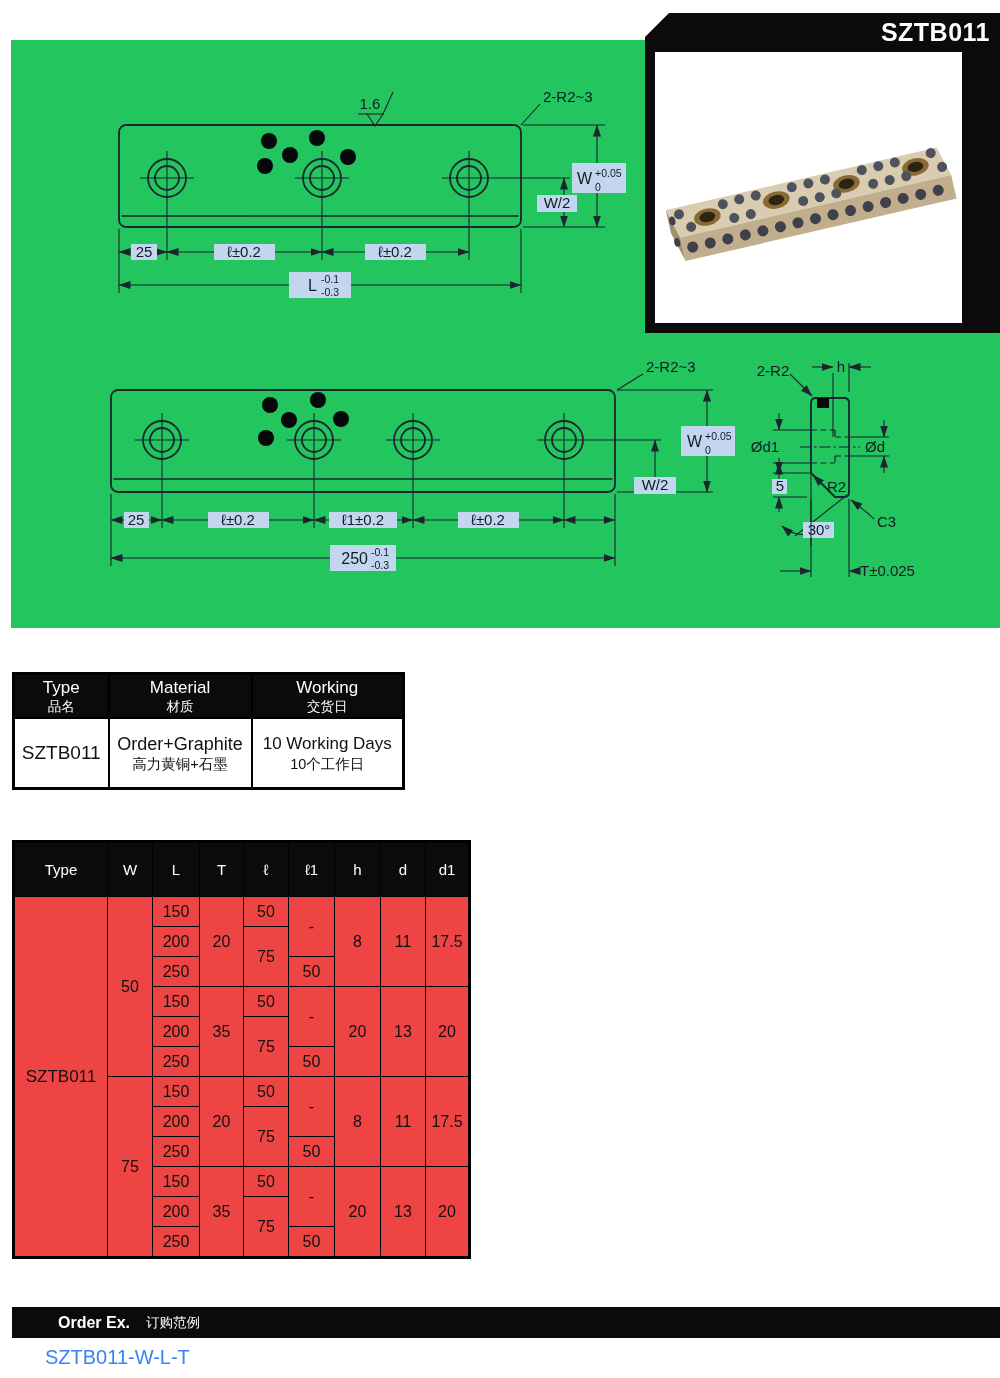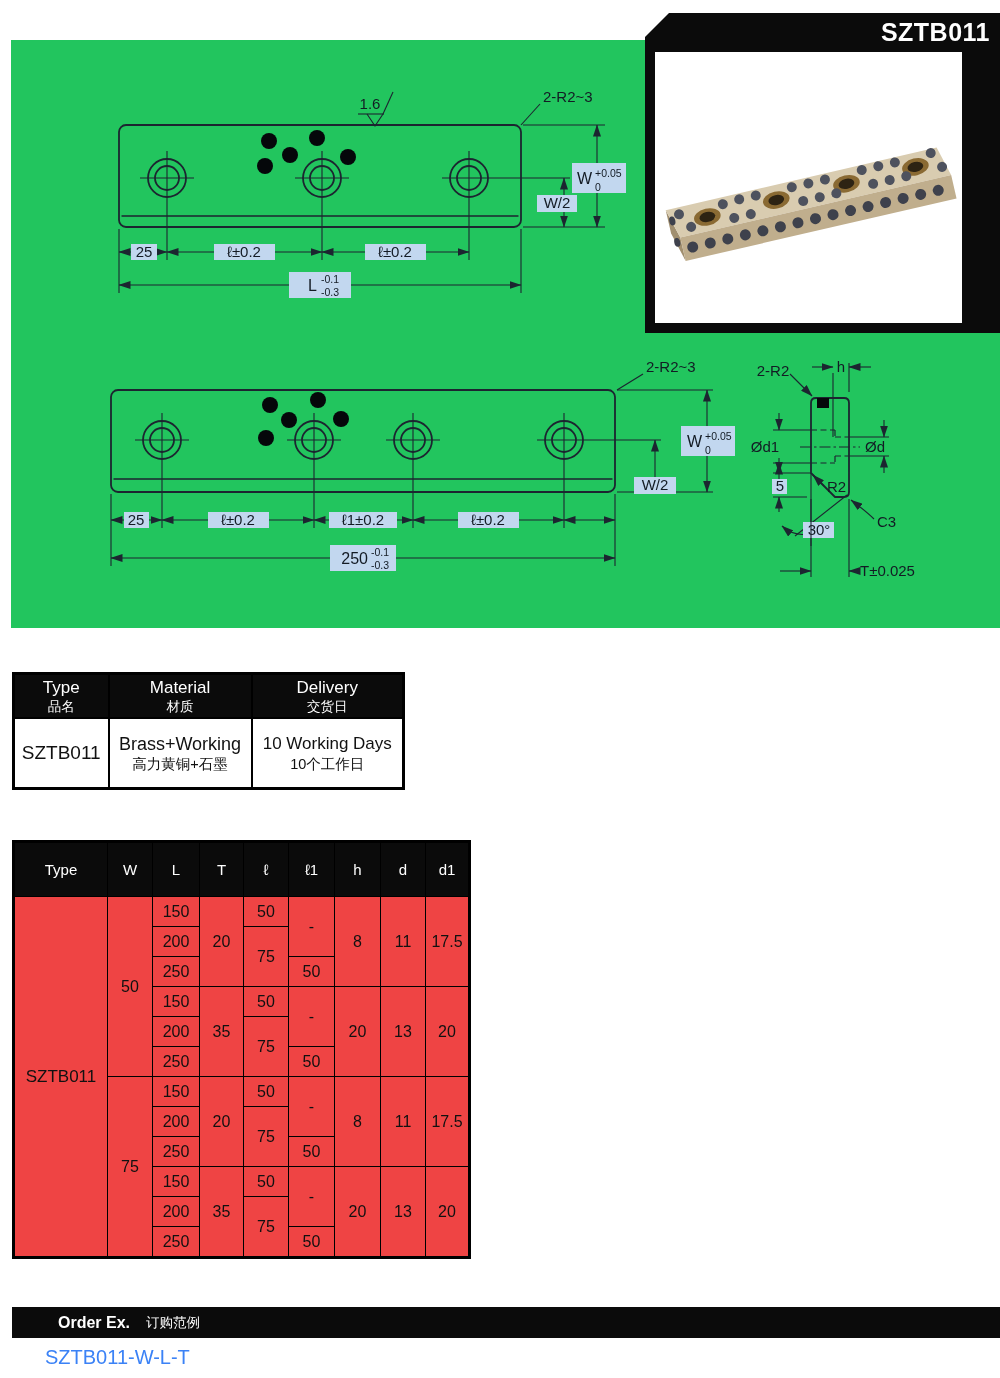--- a/index.html
+++ b/index.html
@@ -378,28 +378,28 @@
       <tr>
     <th>
       <span class="it-en">Type</span>
       <span class="it-zh">品名</span>
     </th>
     <th>
       <span class="it-en">Material</span>
       <span class="it-zh">材质</span>
     </th>
     <th>
-      <span class="it-en">Delivery</span>
+      <span class="it-en">Working</span>
       <span class="it-zh">交货日</span>
     </th>
   </tr>
   <tr>
     <td class="it-type">SZTB011</td>
     <td>
-      <span class="it-b1">Brass+Working</span>
+      <span class="it-b1">Order+Graphite</span>
       <span class="it-b2">高力黄铜+石墨</span>
     </td>
     <td>
       <span class="it-b1" style="font-size:17px">10 Working Days</span>
       <span class="it-b2">10个工作日</span>
     </td>
   </tr>
 </tbody>
   </table>
 

